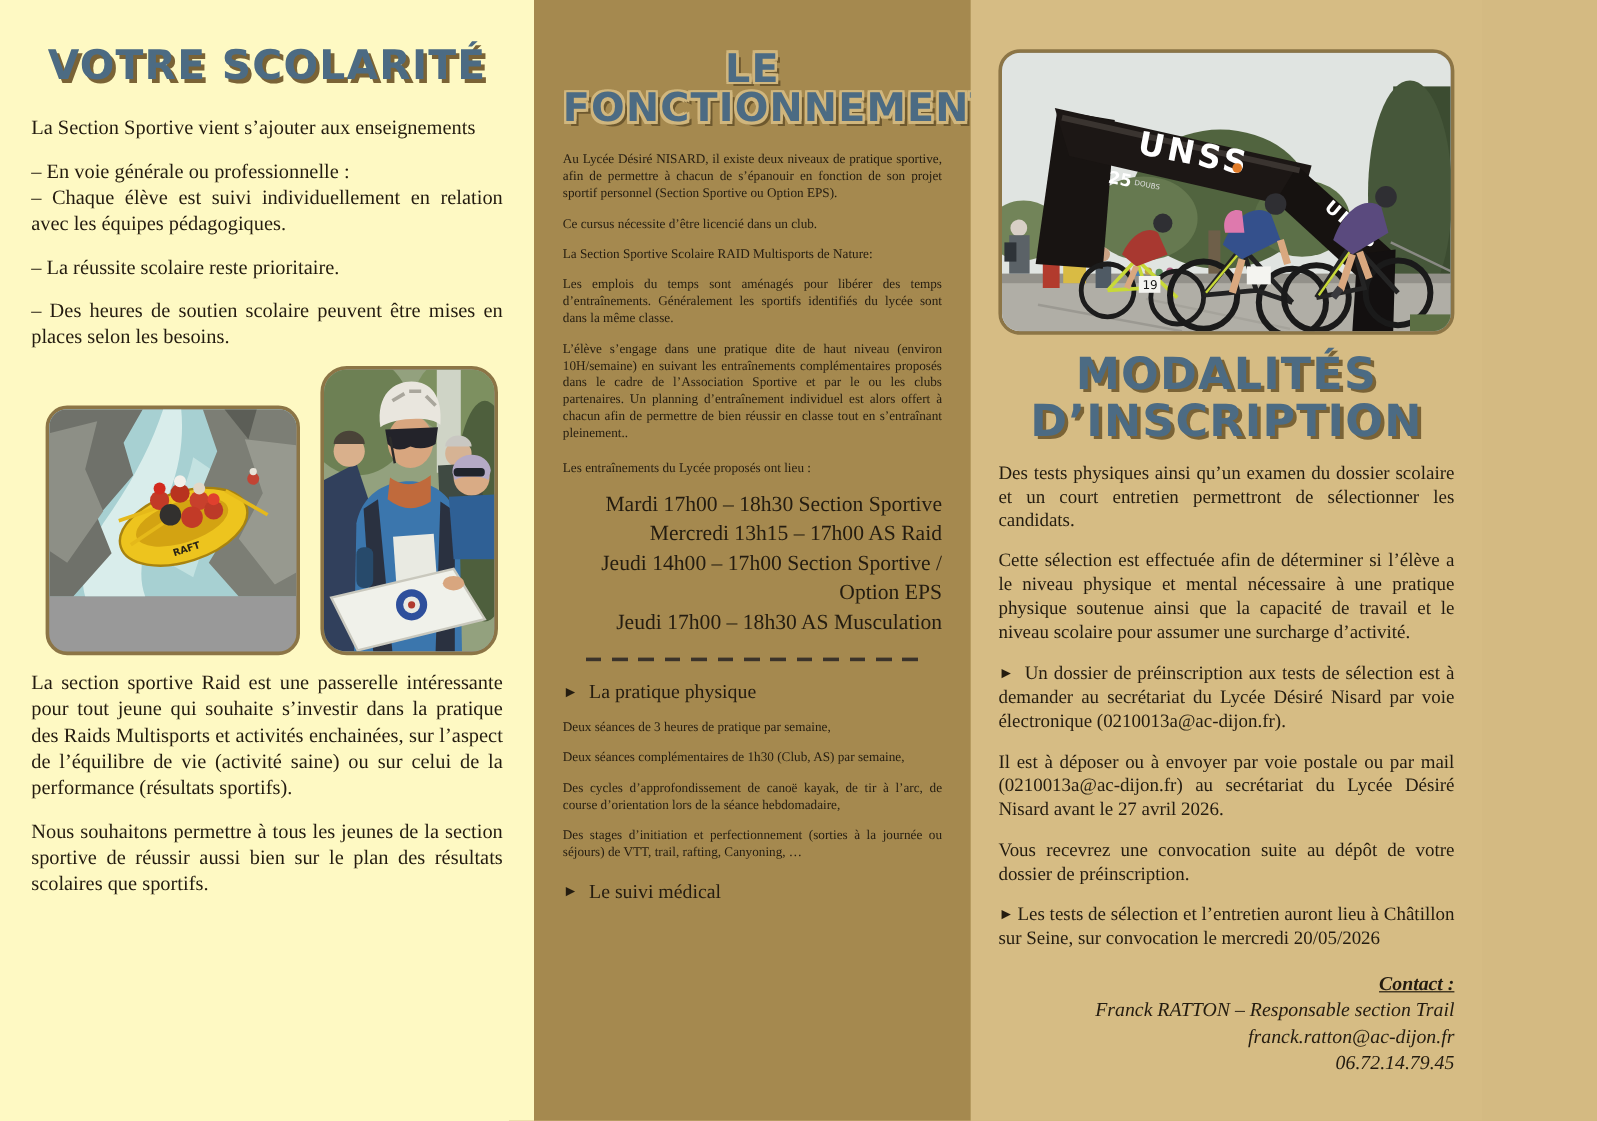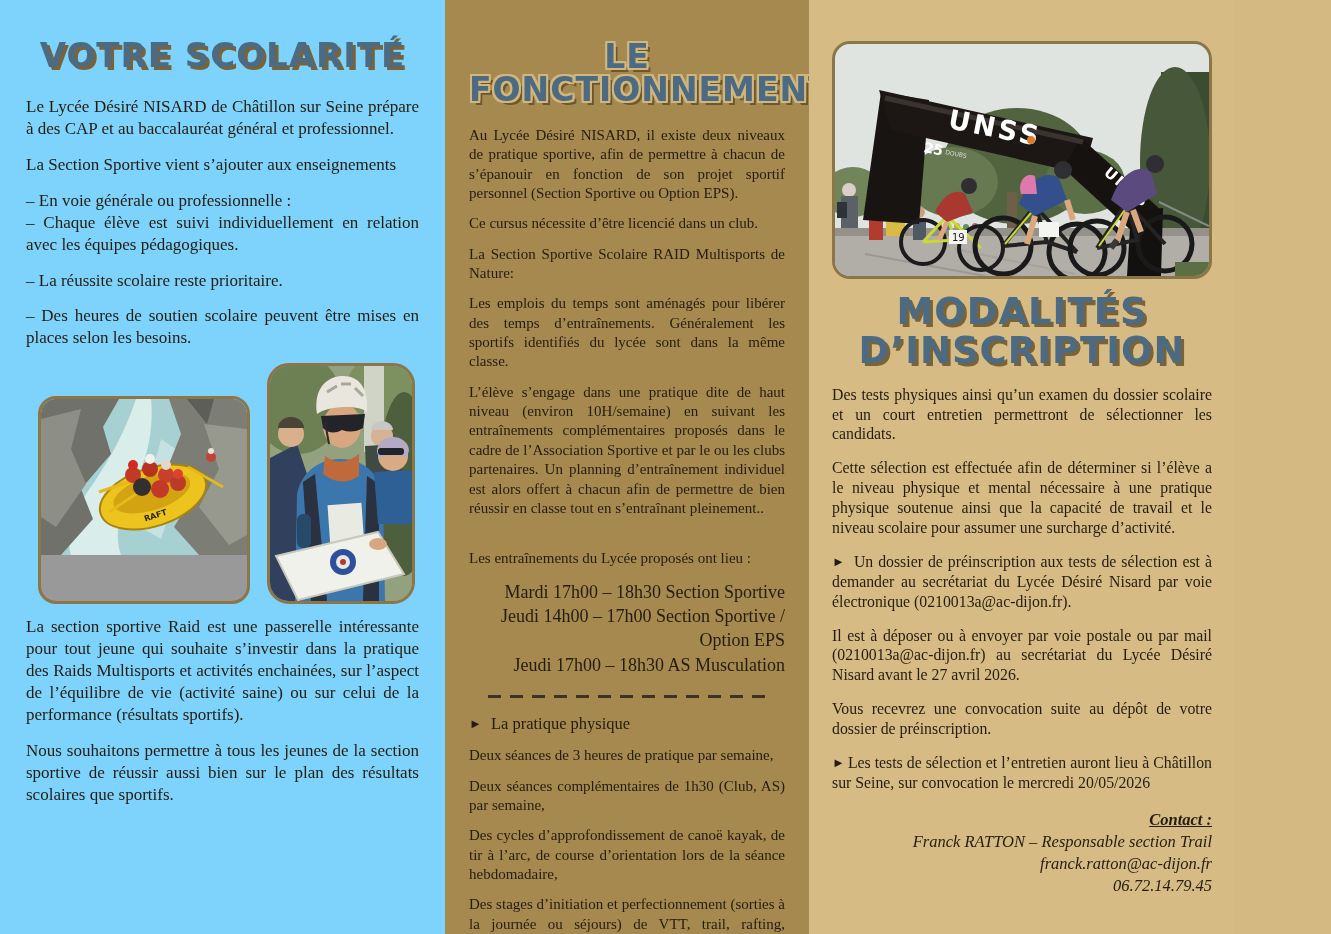--- a/index.html
+++ b/index.html
@@ -1,37 +1,37 @@
 <!DOCTYPE html>
 <html><head>
 <meta charset="utf-8">
 <style>
   * { margin:0; padding:0; box-sizing:border-box; }
   html,body { width:1331px; height:934px; overflow:hidden; }
   body { display:flex; font-family:"Liberation Serif", serif; color:#241c10; background:#d4ba82; }
 
   .col { height:934px; overflow:hidden; }
-  .col-left  { width:445px; background:#7dd3fc; padding:0 26px; }
+  .col-left  { width:445px; background:#fef9c3; padding:0 26px; }
   .col-mid   { width:364px; background:#a5894f; padding:0 24px; }
   .col-right { width:426px; background:#d6bc84; padding:0 23px; }
 
   h1.col-title {
     font-family:"DejaVu Sans", sans-serif;
     font-weight:bold; text-align:center; color:#4c6b83;
     letter-spacing:1px; line-height:1;
   }
   .col-left h1.col-title  { font-size:34px; margin:38px 0 24px; text-shadow:3px 3px 0 #7a6336; }
   .col-mid  h1.col-title  { font-size:33px; margin:40px 0 20px;
     text-shadow:-2px -2px 0 #d0b67d, 2px -2px 0 #d0b67d, -2px 2px 0 #d0b67d, 2px 2px 0 #d0b67d,
                  0 -2px 0 #d0b67d, 0 2px 0 #d0b67d, -2px 0 0 #d0b67d, 2px 0 0 #d0b67d,
                  4px 4px 0 rgba(64,48,20,.55); }
   .col-right h1.col-title { font-size:37px; margin:14px 0 14px; line-height:1.05; text-shadow:3px 3px 0 #7a6336; }
 
   p.body { font-size:17px; line-height:1.29; text-align:justify; margin:0 0 14px; }
-  .col-mid p.body { font-size:15px; margin:0 0 11px; }
+  .col-mid p.body { font-size:11px; margin:0 0 11px; }
   .col-right p.body { font-size:15.8px; line-height:1.26; margin:0 0 14px; }
   p.bold { font-weight:normal; }
   p.nogap { margin-bottom:0; }
 
   .photo-row { display:flex; margin-top:10px; }
   .photo { border:3px solid #8c7546; overflow:hidden; background:#999; flex:none; }
   .photo svg { display:block; }
   .photo-raft { border-radius:18px; margin-top:33px; margin-left:12px; }
   .photo-portrait { border-radius:22px; margin-left:17px; }
   .photo-race { border-radius:18px; margin:41px auto 0; }
@@ -48,21 +48,20 @@
 
   .contact { text-align:right; font-style:italic; font-size:16.5px; line-height:1.33; margin-top:16px; }
   .contact .c-label { font-weight:bold; text-decoration:underline;font-style:italic; }
 </style>
 </head>
 <body>
 
 <div class="col col-left">
   <h1 class="col-title">VOTRE SCOLARITÉ</h1>
 
-  <p class="body">Le Lycée Désiré NISARD de Châtillon sur Seine prépare à des CAP et au baccalauréat général et professionnel.</p>
   <p class="body">La Section Sportive vient s’ajouter aux enseignements</p>
   <p class="body nogap">– En voie générale ou professionnelle :</p>
   <p class="body">– Chaque élève  est suivi individuellement en relation avec les équipes pédagogiques.</p>
   <p class="body">– La réussite scolaire reste prioritaire.</p>
   <p class="body">– Des heures de soutien scolaire peuvent être mises en places selon les besoins.</p>
 
   <div class="photo-row">
     <div class="photo photo-raft">
       <svg width="206" height="156" viewBox="0 0 206 156">
         <rect width="206" height="156" fill="#a7d0d2"></rect>
@@ -150,24 +149,25 @@
 
 <div class="col col-mid">
   <h1 class="col-title">LE FONCTIONNEMENT</h1>
 
   <p class="body">Au Lycée Désiré NISARD, il existe deux niveaux de pratique sportive, afin de permettre à chacun de s’épanouir en fonction de son projet sportif personnel (Section Sportive ou Option EPS).</p>
   <p class="body">Ce cursus nécessite d’être licencié dans un club.</p>
   <p class="body">La Section Sportive Scolaire RAID Multisports de Nature:</p>
   <p class="body">Les emplois du temps sont aménagés pour libérer des temps d’entraînements. Généralement les sportifs identifiés du lycée sont dans la même classe.</p>
   <p class="body">L’élève s’engage dans une pratique dite de haut niveau (environ 10H/semaine) en suivant les entraînements complémentaires proposés dans le cadre de l’Association Sportive et par le ou les clubs partenaires. Un planning d’entraînement individuel est alors offert à chacun afin de permettre de bien réussir en classe tout en s’entraînant pleinement..</p>
 
-  <p class="body" style="margin-top:31px">Les entraînements du Lycée proposés ont lieu :</p>
+  <p class="body" style="margin-top:14px">Les entraînements du Lycée proposés ont lieu :</p>
 
   <div class="schedule">
     <div>Mardi  17h00 – 18h30  Section Sportive</div>
+    <div>Mercredi  13h15 – 17h00  AS Raid</div>
     <div>Jeudi  14h00 – 17h00  Section Sportive  / Option EPS</div>
     <div>Jeudi  17h00 – 18h30  AS Musculation</div>
   </div>
 
   <div class="divider"></div>
 
   <p class="arrow-head"><span class="arr">►</span><span>La pratique physique</span></p>
 
   <div class="list-block">
     <p class="body">Deux séances de 3 heures de pratique par semaine,</p>

